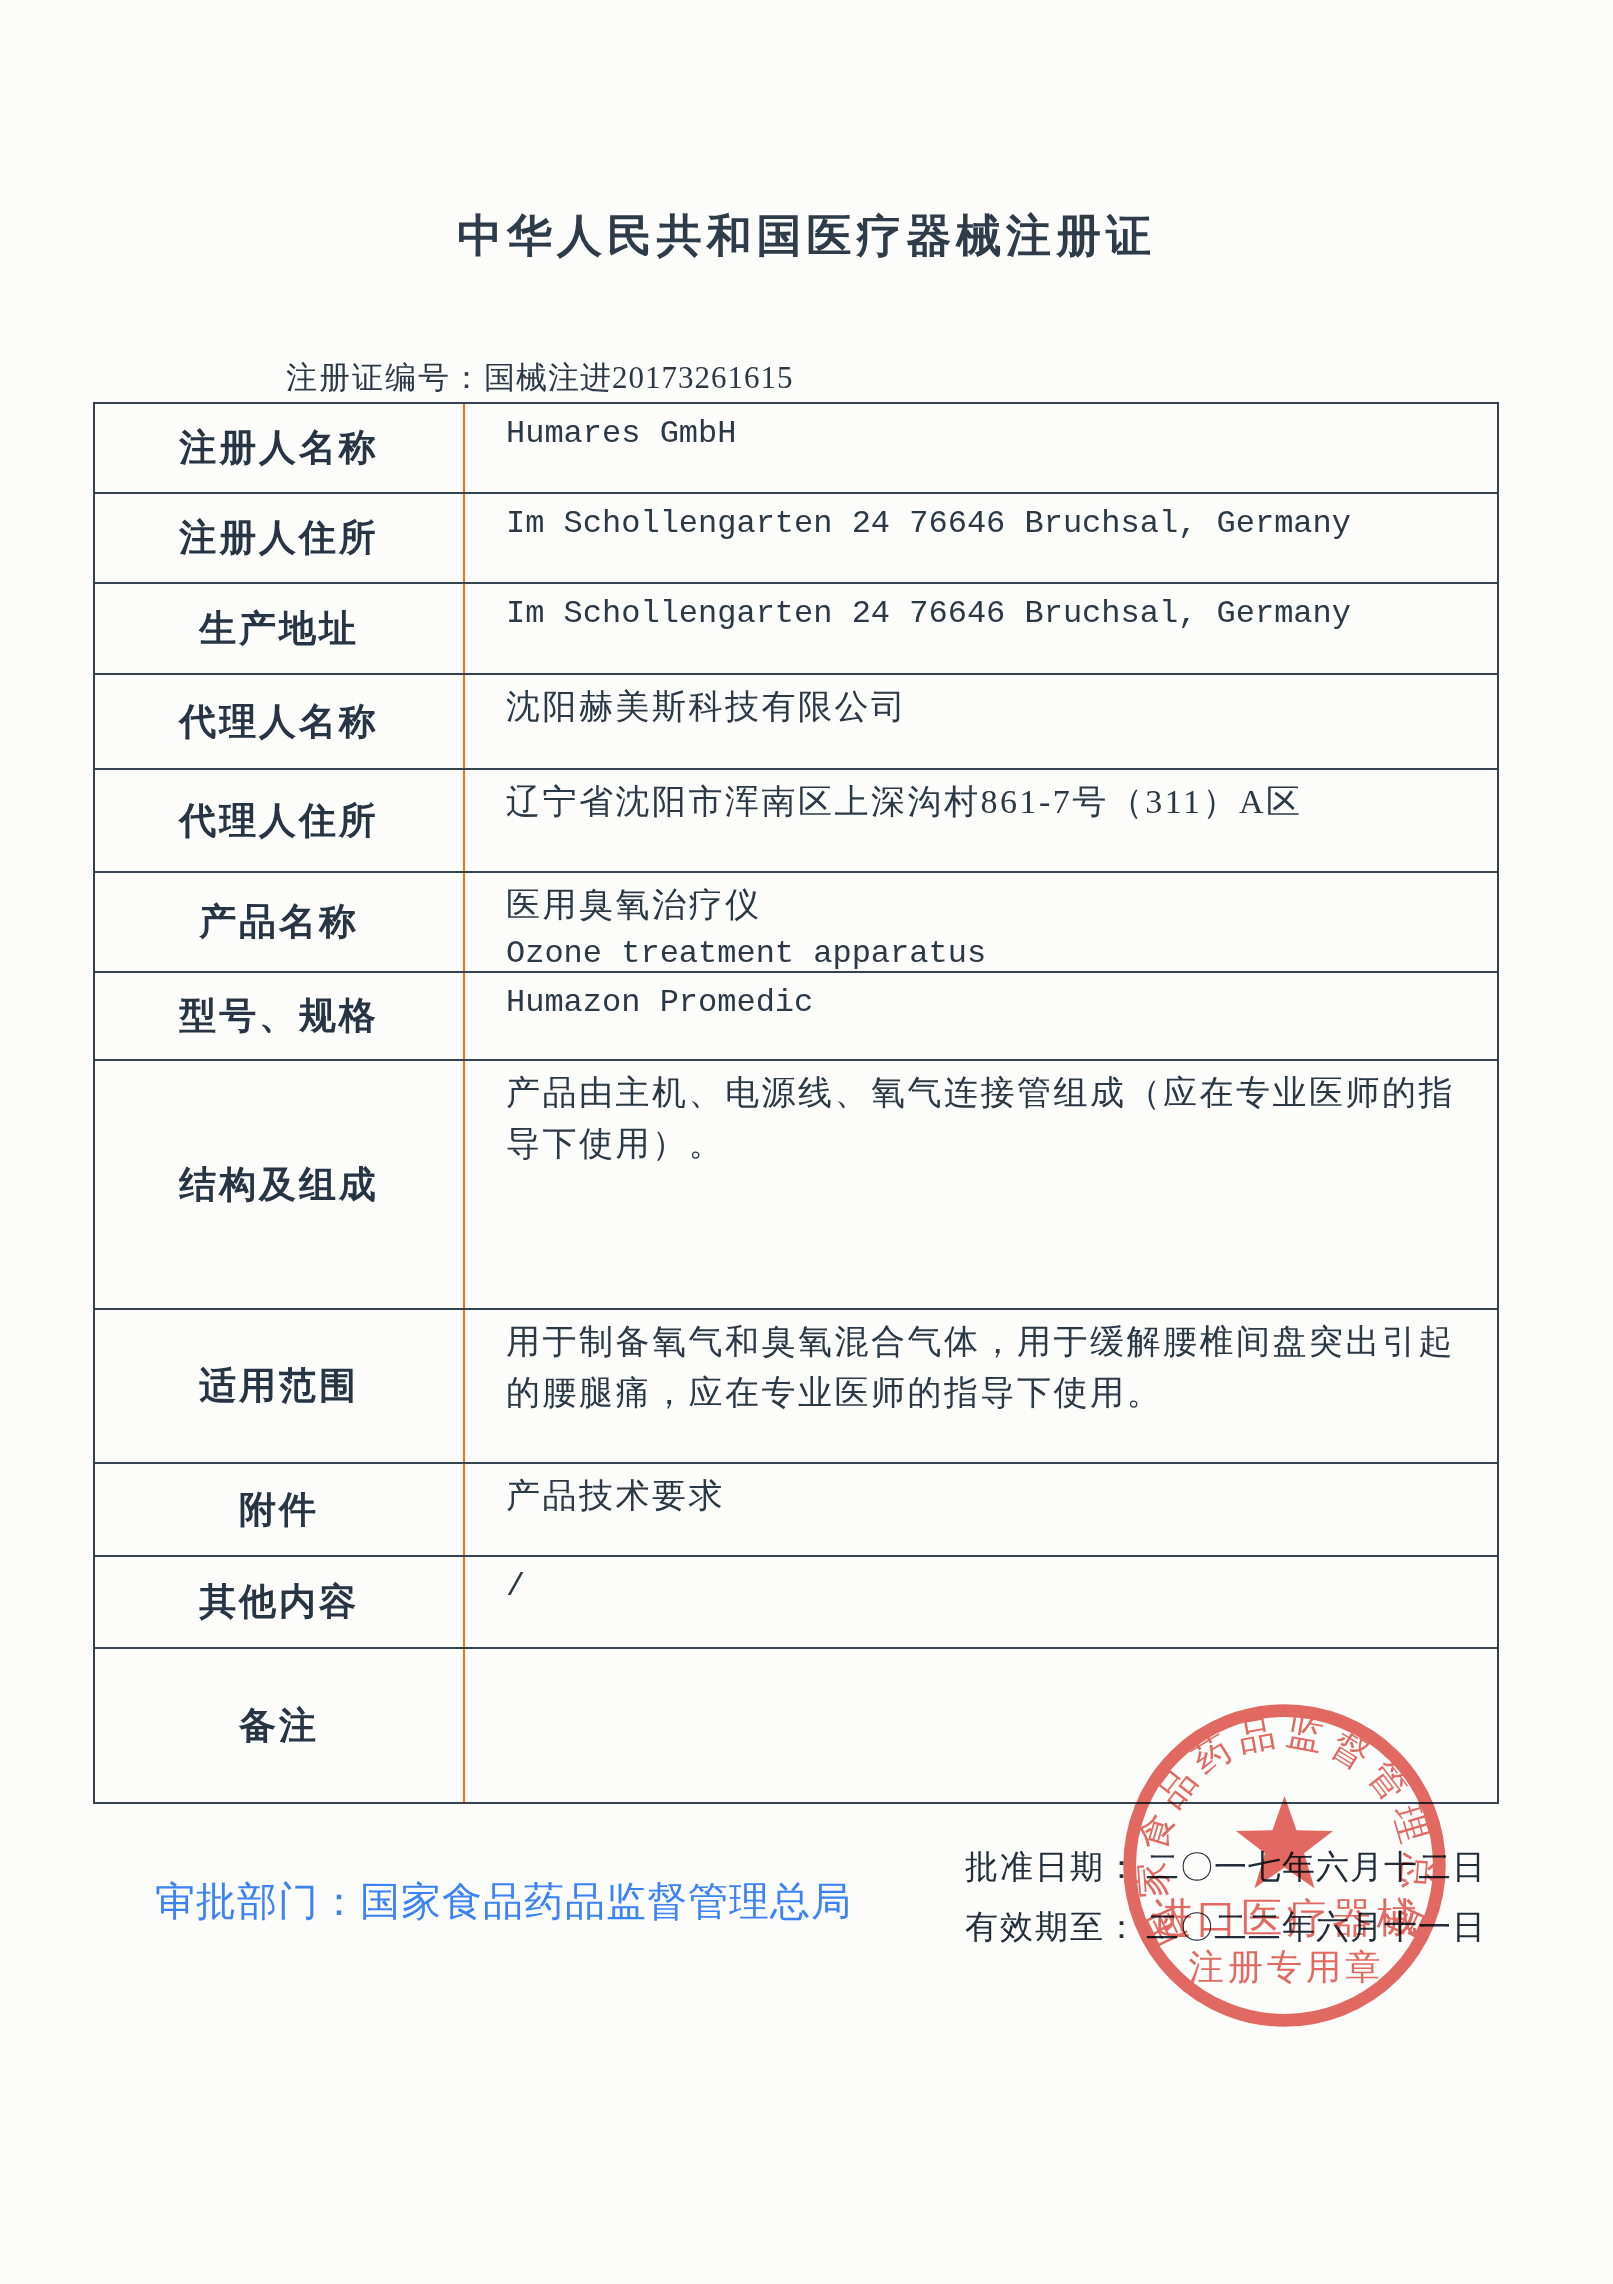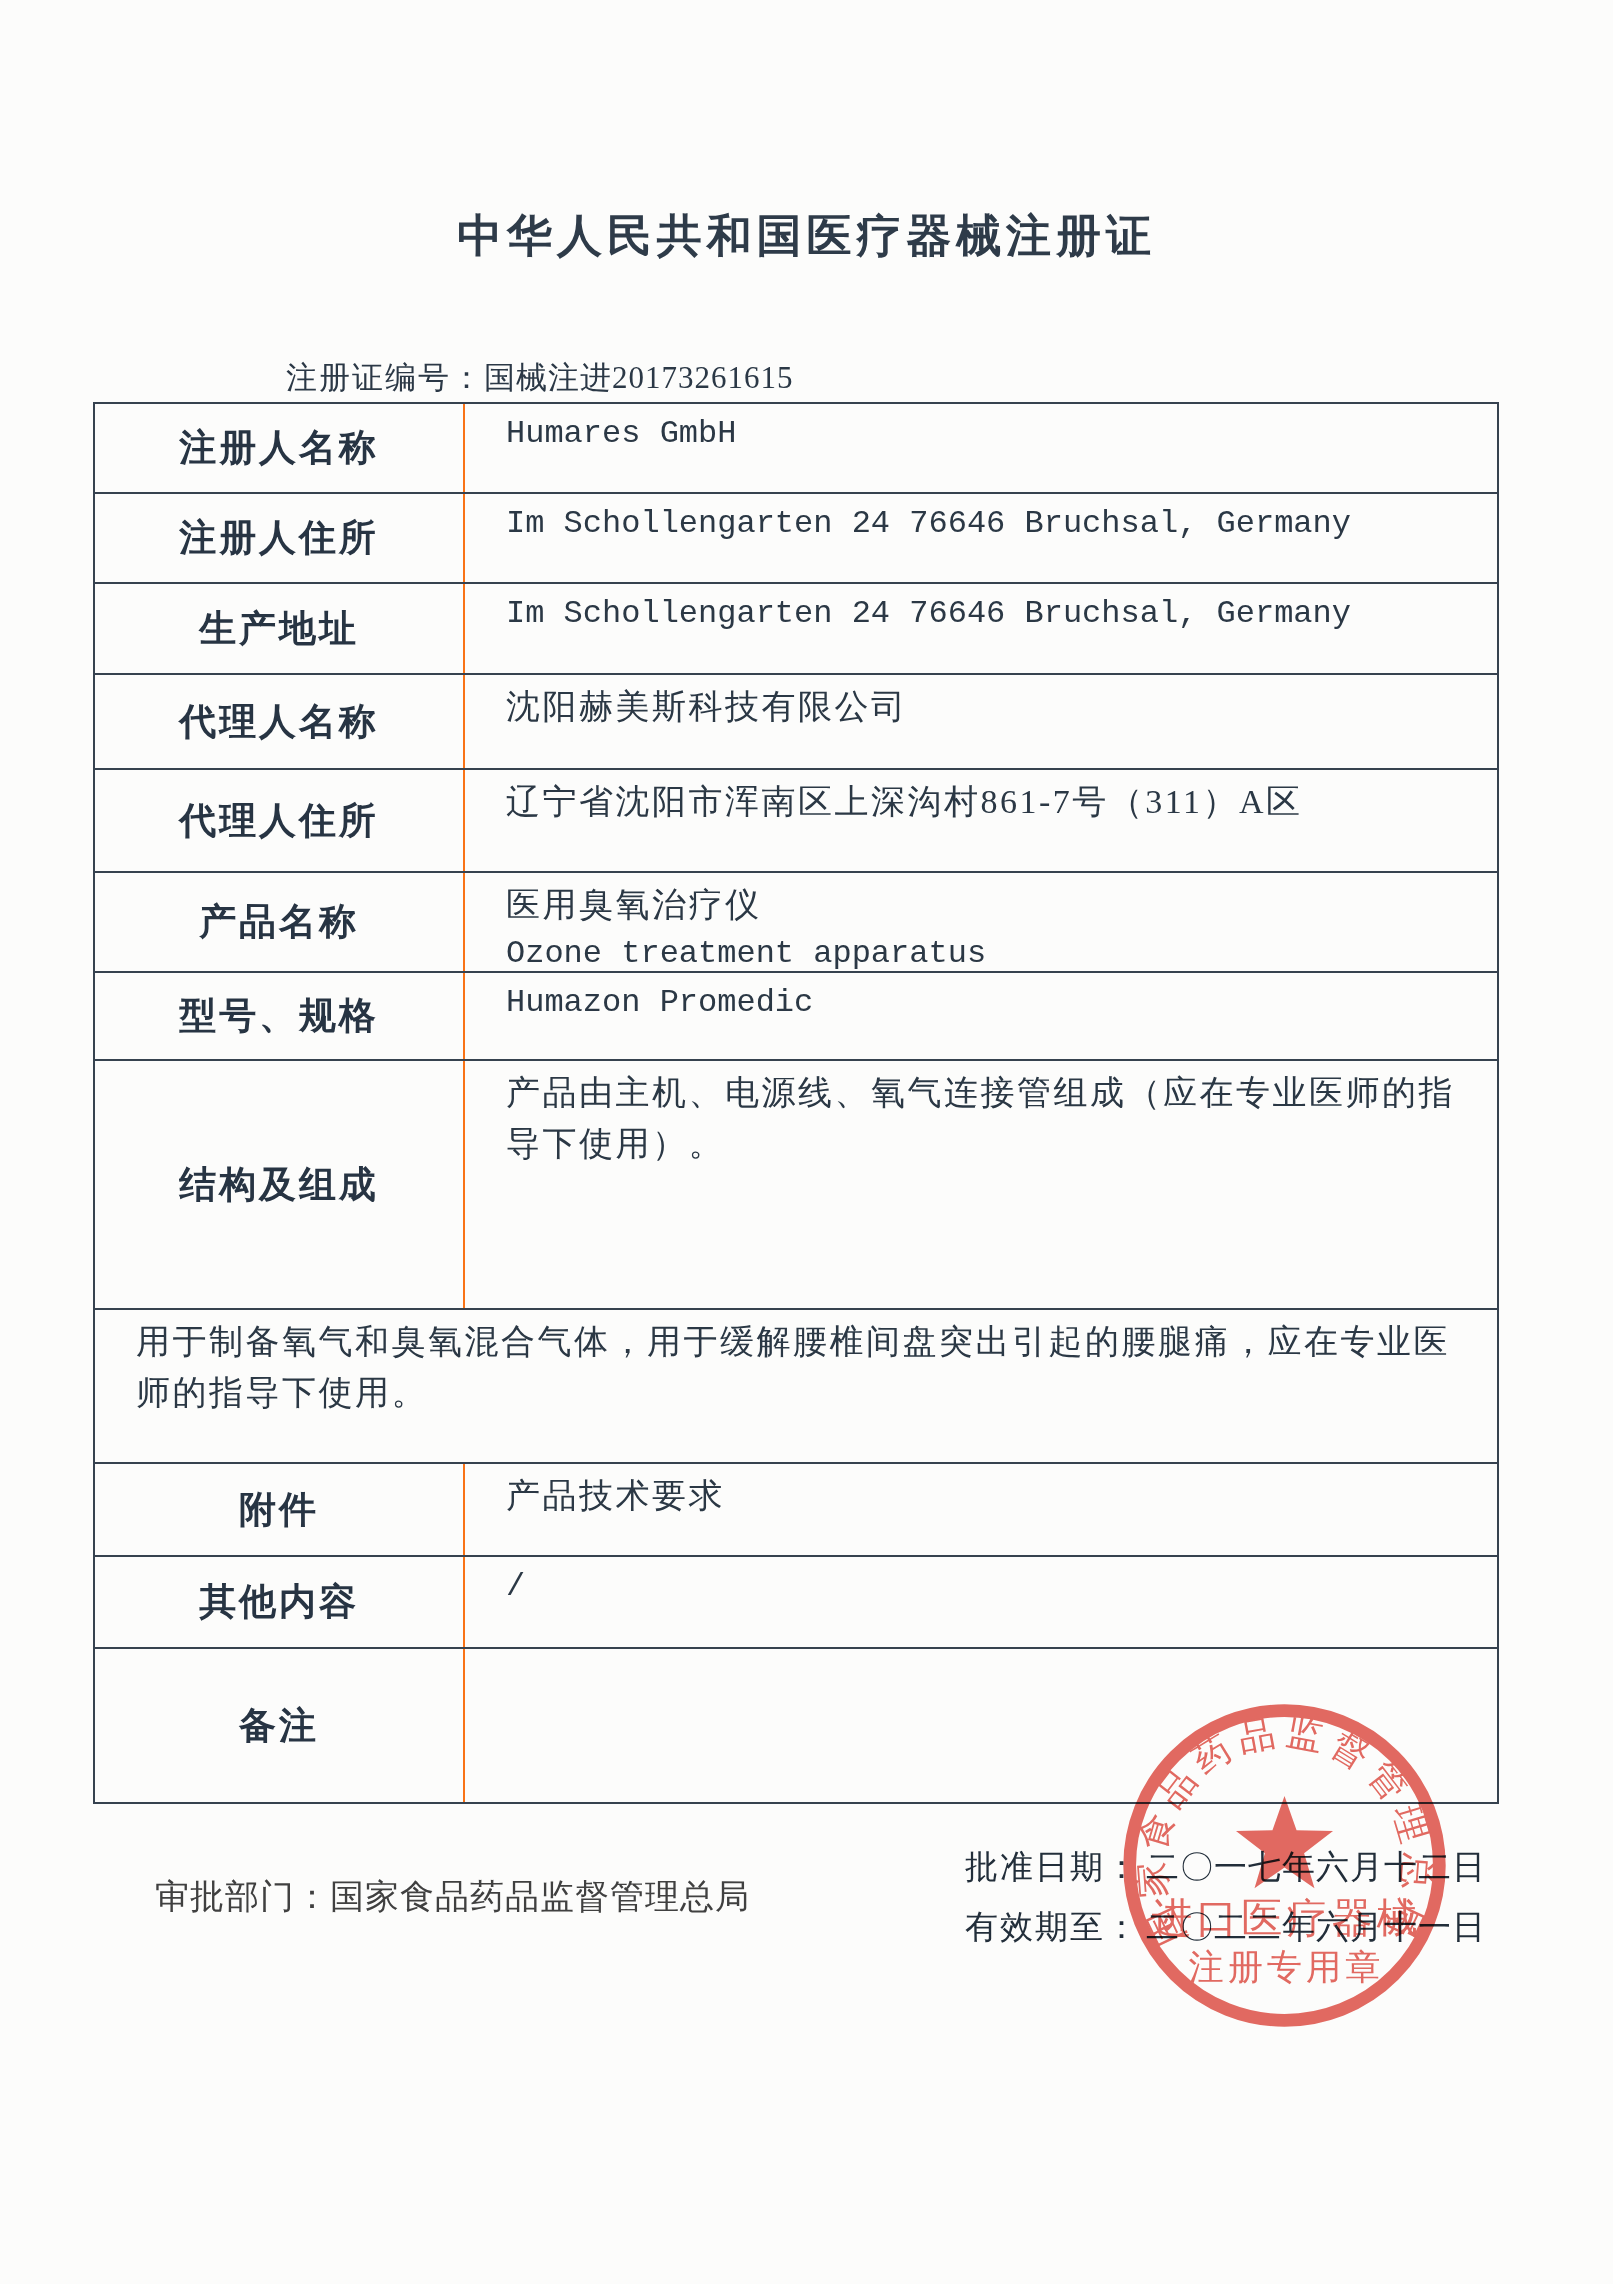--- a/index.html
+++ b/index.html
@@ -43,21 +43,21 @@
   .tvalue{
     flex:1;display:flex;flex-direction:column;
     padding:5.9px 27.4px 5.9px 41px;font-size:34px;letter-spacing:2.5px;line-height:1.5;
     color:#2b3845;
   }
   .mono{
     font-family:"Liberation Mono","DejaVu Sans Mono",monospace;
     letter-spacing:0;font-size:32px;
   }
   .footer-dept{
-    position:absolute;left:155px;top:1874px;font-size:34px;letter-spacing:1px;color:#404040;
+    position:absolute;left:155px;top:1874px;font-size:40px;letter-spacing:1px;color:#3b82f6;
   }
   .date-line{position:absolute;left:965px;font-size:33px;letter-spacing:1px;color:#222e3a;}
   .date-line .dl-label{margin-right:5.9px;letter-spacing:2px;}
   .date-approval{top:1845px;}
   .date-expiry{top:1905px;}
   .stamp{
     position:absolute;left:1113px;top:1694px;width:343px;height:343px;
     mix-blend-mode:multiply;opacity:0.9;pointer-events:none;
   }
 </style>
@@ -125,20 +125,21 @@
     </div>
 
     <div class="trow">
       <div class="tlabel">结构及组成</div>
       <div class="tvalue">
         <span>产品由主机、电源线、氧气连接管组成（应在专业医师的指导下使用）。</span>
       </div>
     </div>
 
     <div class="trow">
+      <div class="tlabel">适用范围</div>
       <div class="tvalue">
         <span>用于制备氧气和臭氧混合气体，用于缓解腰椎间盘突出引起的腰腿痛，应在专业医师的指导下使用。</span>
       </div>
     </div>
 
     <div class="trow">
       <div class="tlabel">附件</div>
       <div class="tvalue">
         <span>产品技术要求</span>
       </div>

